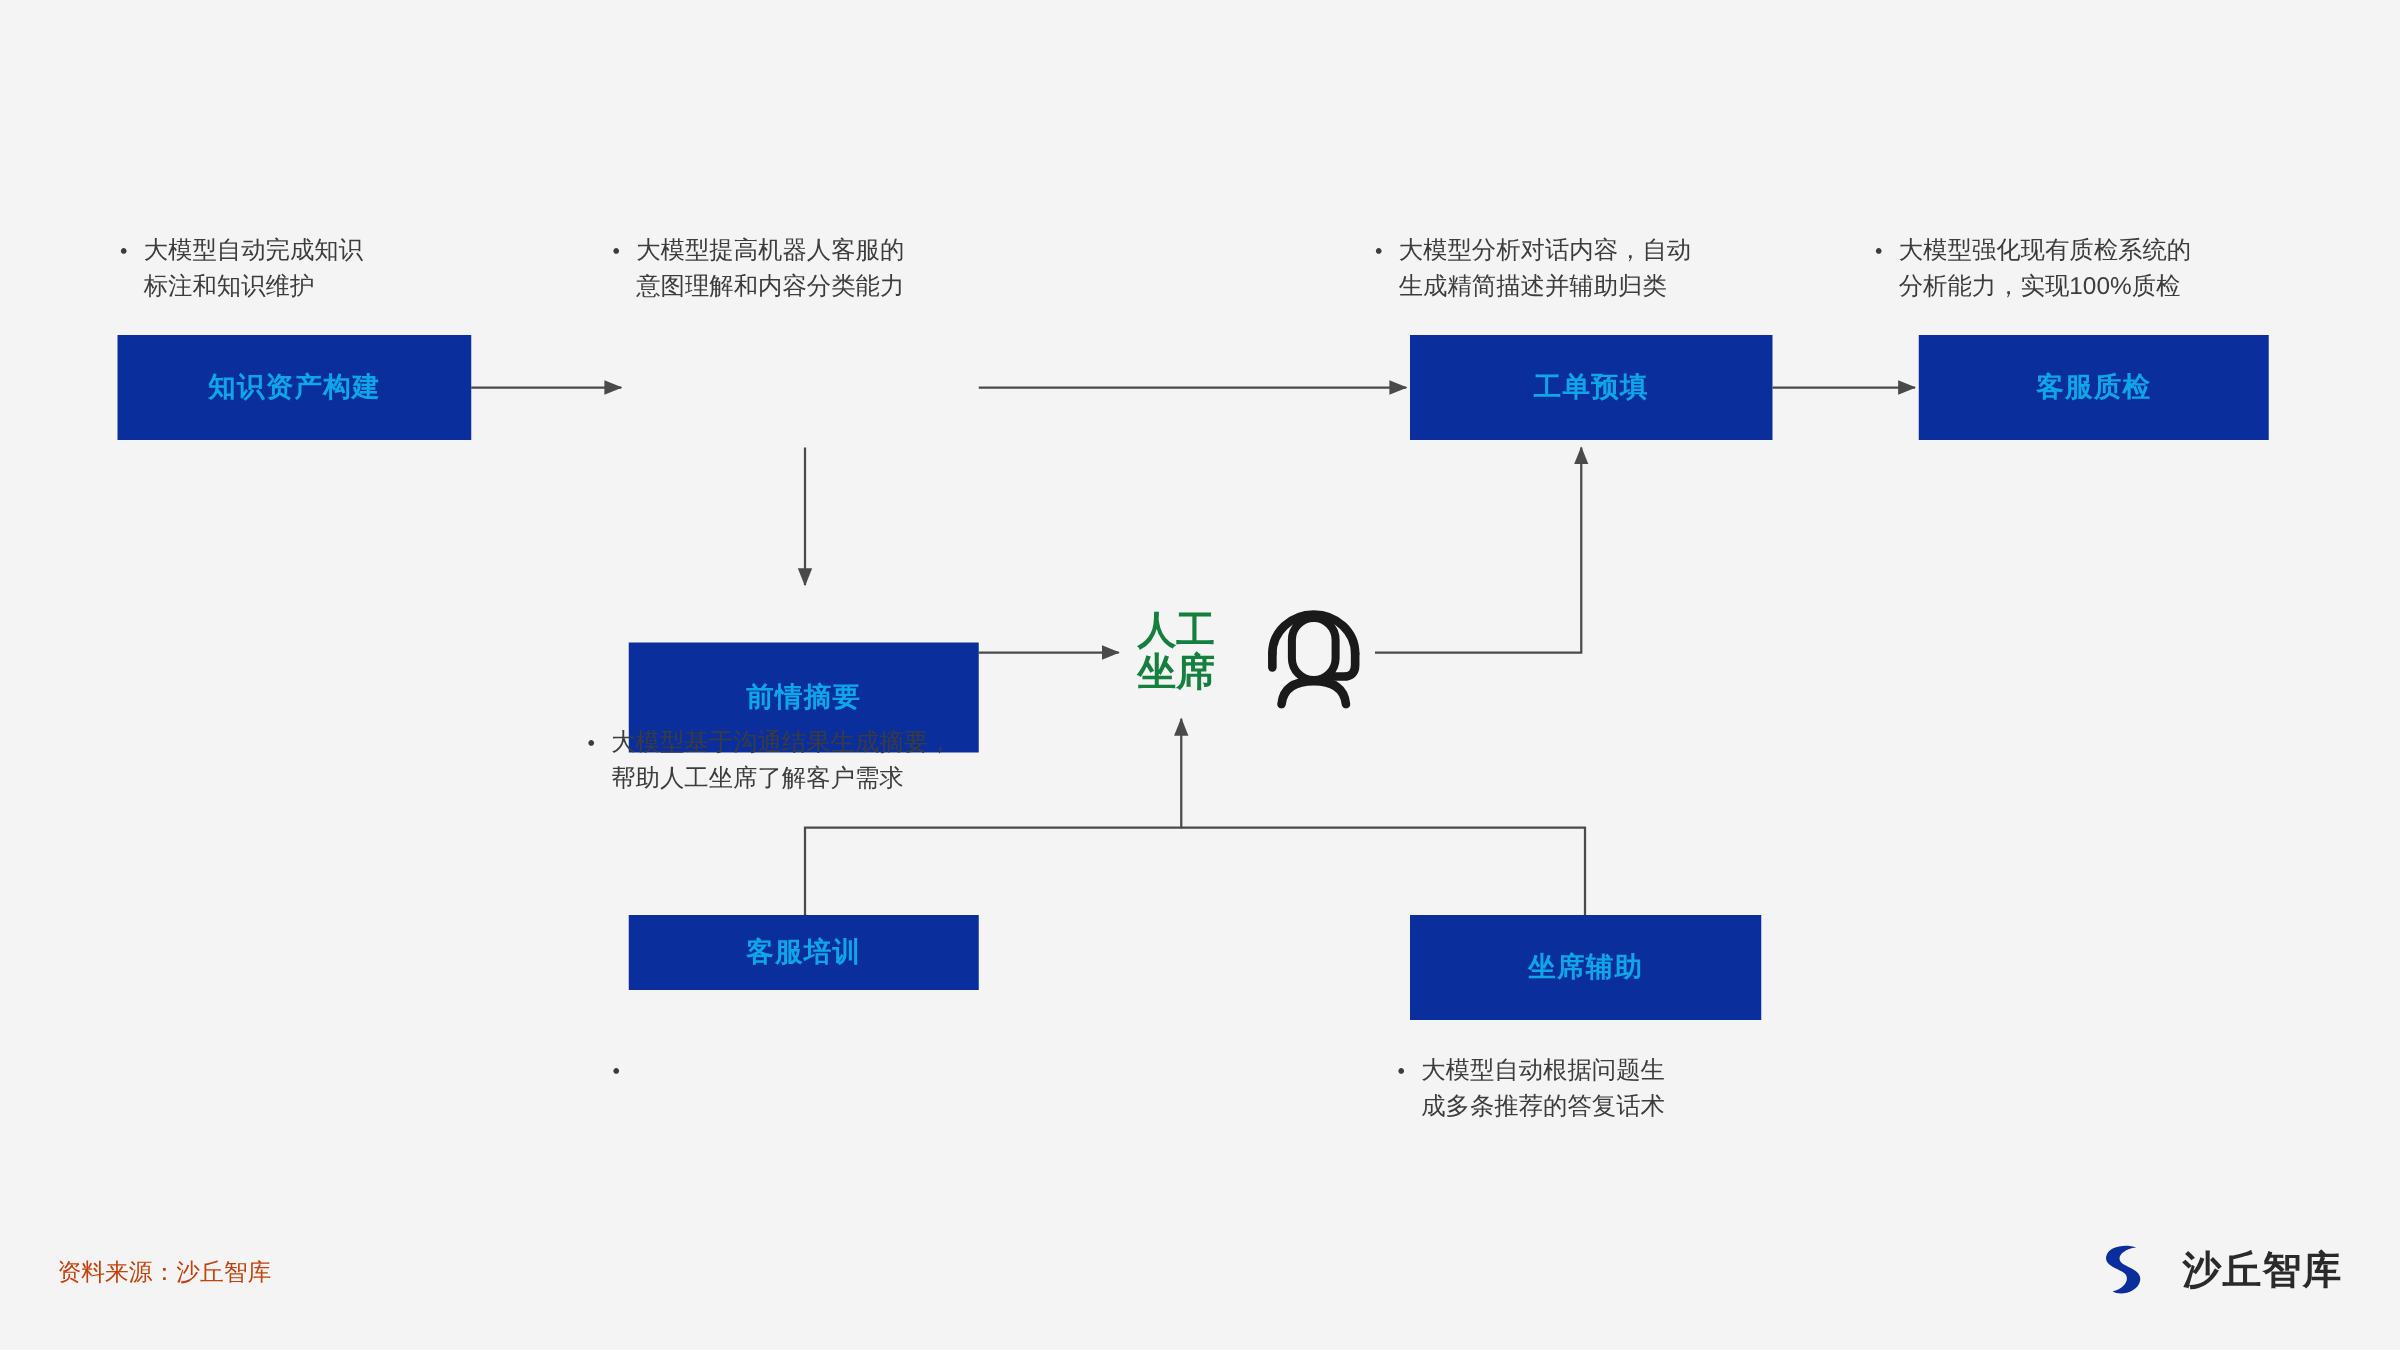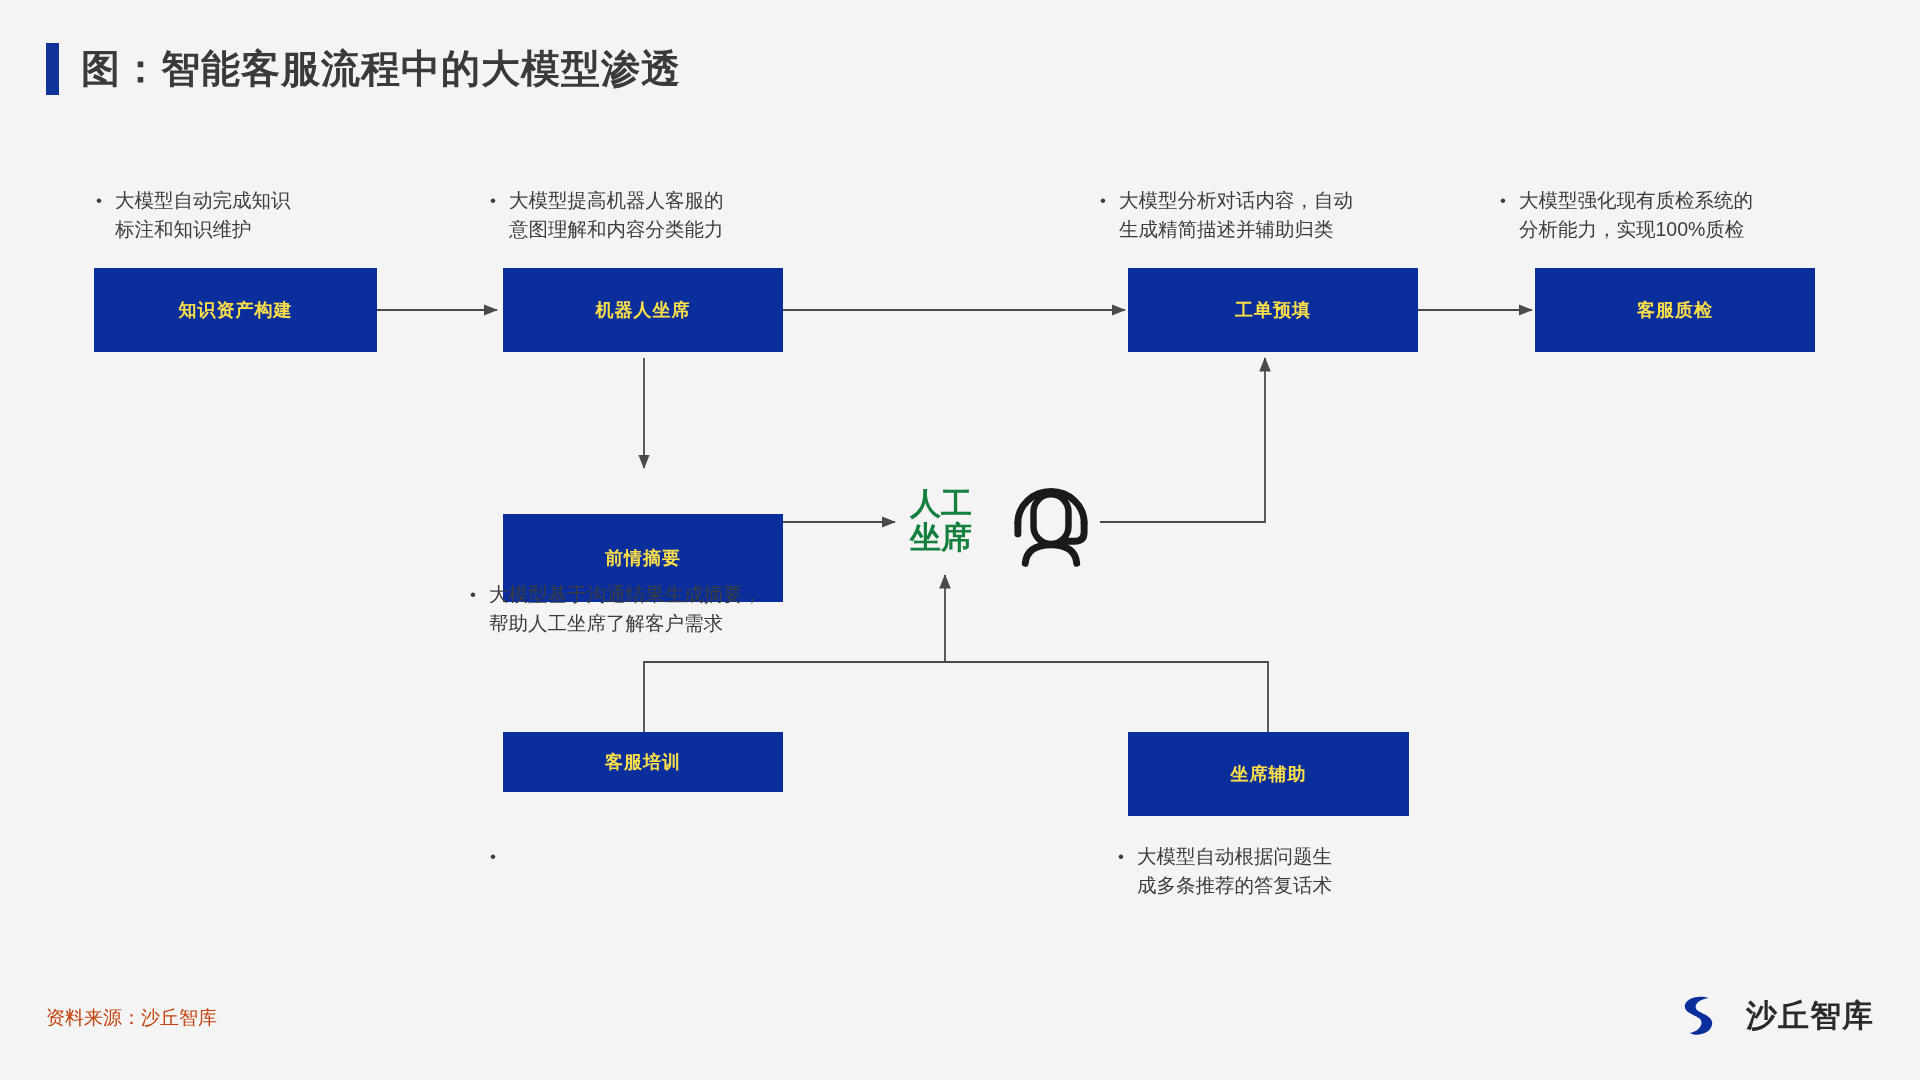--- a/index.html
+++ b/index.html
@@ -41,25 +41,25 @@
     font-weight: bold;
     color: #3a3a3a;
     letter-spacing: 1px;
     white-space: nowrap;
   }
 
   
   .box {
     position: absolute;
     background: #0a2f9c;
-    color: #fde047;
+    color: #0ea5e9;
     display: flex;
     align-items: center;
     justify-content: center;
-    font-size: 18px;
+    font-size: 22px;
     font-weight: bold;
     letter-spacing: 1px;
   }
 
   
   .note {
     position: absolute;
     display: flex;
     font-size: 19.5px;
     line-height: 29px;
@@ -130,24 +130,20 @@
     font-weight: bold;
     color: #2a2a2a;
     letter-spacing: 1px;
   }
 </style>
 </head>
 <body>
 
 <div id="canvas">
 
-  <div class="title-row">
-    <div class="title-bar"></div>
-    <div class="title-text">图：智能客服流程中的大模型渗透</div>
-  </div>
 
   <svg id="connectors" viewBox="0 0 1920 1080" xmlns="http://www.w3.org/2000/svg">
     <defs>
       <marker id="arrow" markerWidth="9" markerHeight="9" refX="7.5" refY="3.2" orient="auto" markerUnits="strokeWidth">
         <path d="M0,0 L8,3.2 L0,6.4 z" fill="#4a4a4a"></path>
       </marker>
     </defs>
 
     <line x1="377" y1="310" x2="497" y2="310" stroke="#4a4a4a" stroke-width="1.8" marker-end="url(#arrow)"></line>
 
@@ -186,23 +182,20 @@
   <div class="note" style="left:1500px; top:186px; width:340px;">
     <span class="bullet">•</span>
     <span class="note-text">大模型强化现有质检系统的
 分析能力，实现100%质检</span>
   </div>
 
   <div class="box" style="left:94px; top:268px; width:283px; height:84px;">
     <span>知识资产构建</span>
   </div>
 
-  <div class="box" style="left:503px; top:268px; width:280px; height:84px;">
-    <span>机器人坐席</span>
-  </div>
 
   <div class="box" style="left:1128px; top:268px; width:290px; height:84px;">
     <span>工单预填</span>
   </div>
 
   <div class="box" style="left:1535px; top:268px; width:280px; height:84px;">
     <span>客服质检</span>
   </div>
 
   <div class="box" style="left:503px; top:478px; width:280px; height:88px;margin-top:36px;">

